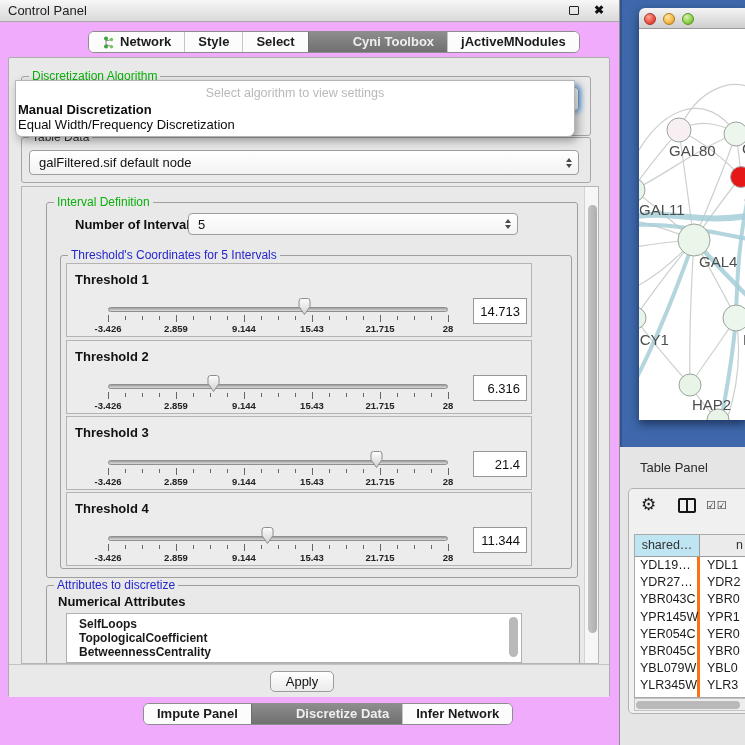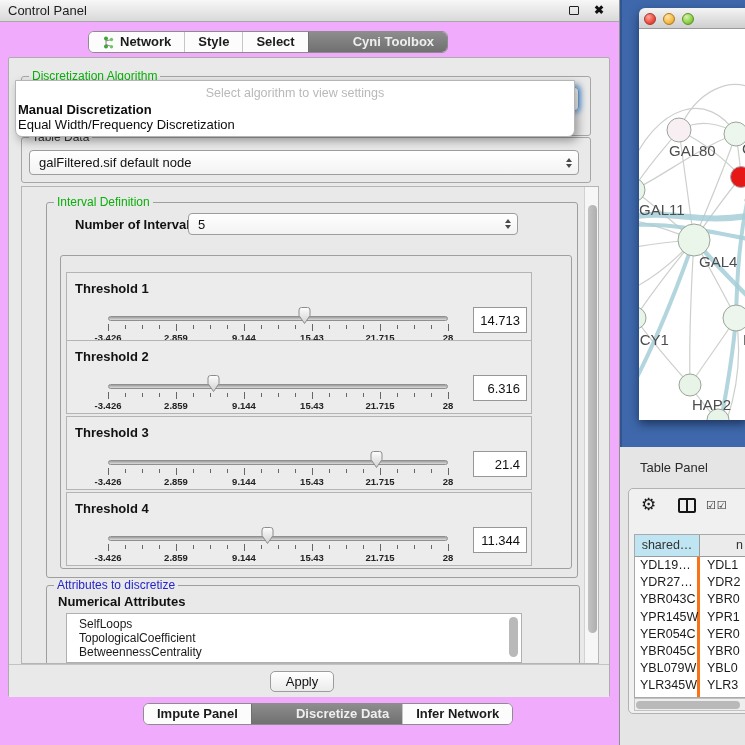--- a/index.html
+++ b/index.html
@@ -122,20 +122,23 @@
         </div>
         <div class="tab">
           <span>Style</span>
         </div>
         <div class="tab">
           <span>Select</span>
         </div>
         <div class="tab sel">
           <span>Cyni Toolbox</span>
         </div>
+        <div class="tab">
+          <span>jActiveMNodules</span>
+        </div>
       </div>
 
     <div class="content-box">
 
       <div class="group" style="left:12px; top:18px; width:570px; height:60px;"></div>
       <span class="gtitle green" style="left:20px; top:11px;">Discretization Algorithm</span>
       <div class="combo focus" style="left:20px; top:29px; width:550px; height:24px;">
         <span class="stepper">
             <span class="tri-up"></span>
             <span class="tri-down"></span>
@@ -168,22 +171,23 @@
         <span class="lbl-bold" style="left:53px; top:30px;">Number of Intervals</span>
         <div class="combo" style="left:166px; top:26px; width:330px; height:22px;">
           <span>5</span>
           <span class="stepper">
               <span class="tri-up"></span>
               <span class="tri-down"></span>
             </span>
         </div>
 
         <div class="group" style="left:38px; top:68px; width:512px; height:314px; border-color:#9f9f9f;"></div>
+        <span class="gtitle blue" style="left:46px; top:61px;">Threshold's Coordinates for 5 Intervals</span>
         <div id="thrHost">
-            <div class="thr-panel" style="top: 85px;">
+            <div class="thr-panel" style="top: 76px;">
               <div class="thr-label">Threshold 1</div>
               <div class="thr-track"></div>
               <span class="tick major" style="left: 41px;"></span>
               <span class="tick minor" style="left: 58px;"></span>
               <span class="tick minor" style="left: 75px;"></span>
               <span class="tick minor" style="left: 92px;"></span>
               <span class="tick major" style="left: 109px;"></span>
               <span class="tick minor" style="left: 126px;"></span>
               <span class="tick minor" style="left: 143px;"></span>
               <span class="tick minor" style="left: 160px;"></span>
@@ -339,21 +343,21 @@
                   <path d="M2 4 Q2 1.5 4.5 1.5 L10.5 1.5 Q13 1.5 13 4 L13 9.5 L7.5 17.5 L2 9.5 Z" fill="url(#tg)" stroke="#8c8c8c"></path>
                 </svg></div>
               <div class="thr-value">11.344</div>
             </div>
           </div>
 
         <div class="group" style="left:24px; top:398px; width:534px; height:150px; border-color:#9f9f9f;"></div>
         <span class="gtitle blue" style="left:32px; top:391px;">Attributes to discretize</span>
         <span class="lbl-bold" style="left:36px; top:407px;">Numerical Attributes</span>
         <div class="listbox" style="left:44px; top:426px; width:456px; height:50px;">
-          <div id="attrItems" style="padding-top:3px;">
+          <div id="attrItems" style="padding-top:3px;font-weight:bold;">
               <div class="list-item">SelfLoops</div>
               <div class="list-item">TopologicalCoefficient</div>
               <div class="list-item">BetweennessCentrality</div>
             </div>
           <div class="sb-thumb-s" style="right:3px; top:3px; width:9px; height:40px;"></div>
         </div>
 
         <div class="vsb-track">
           <div class="vsb-thumb"></div>
         </div>

